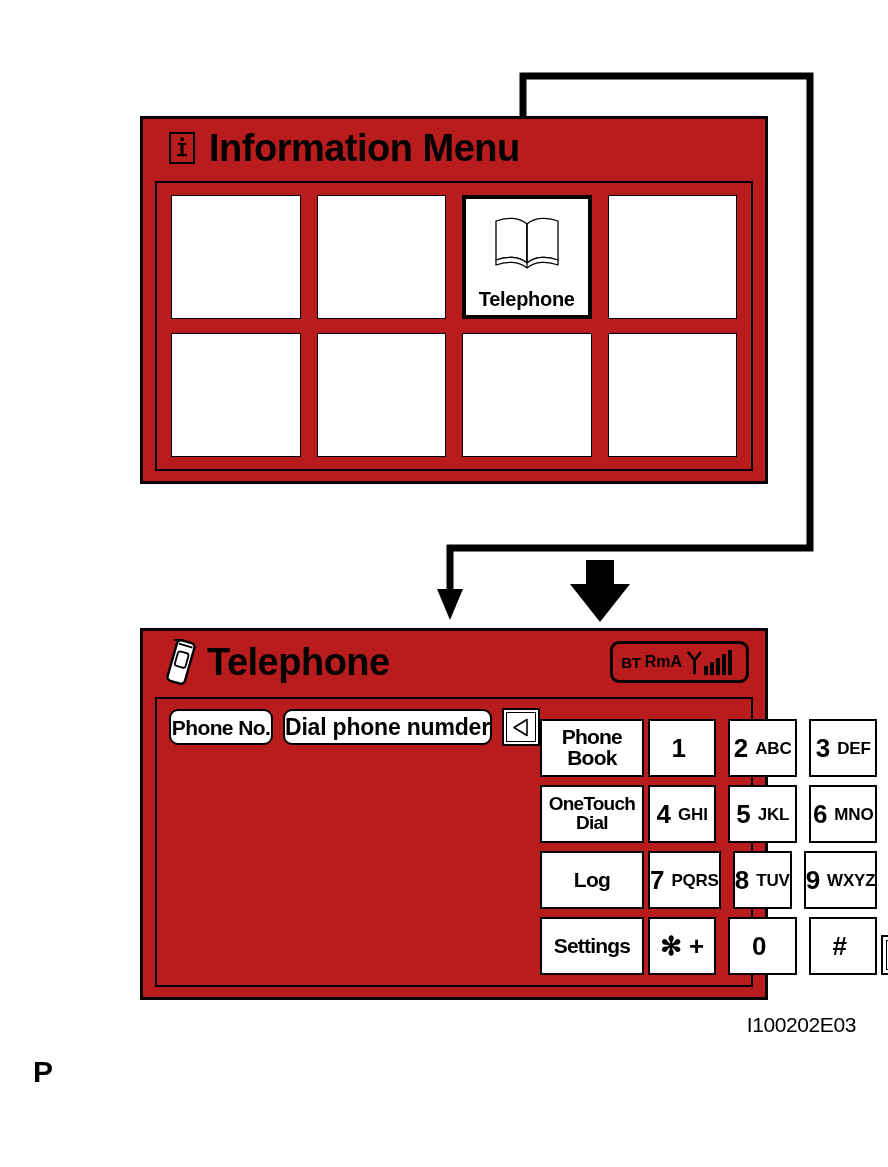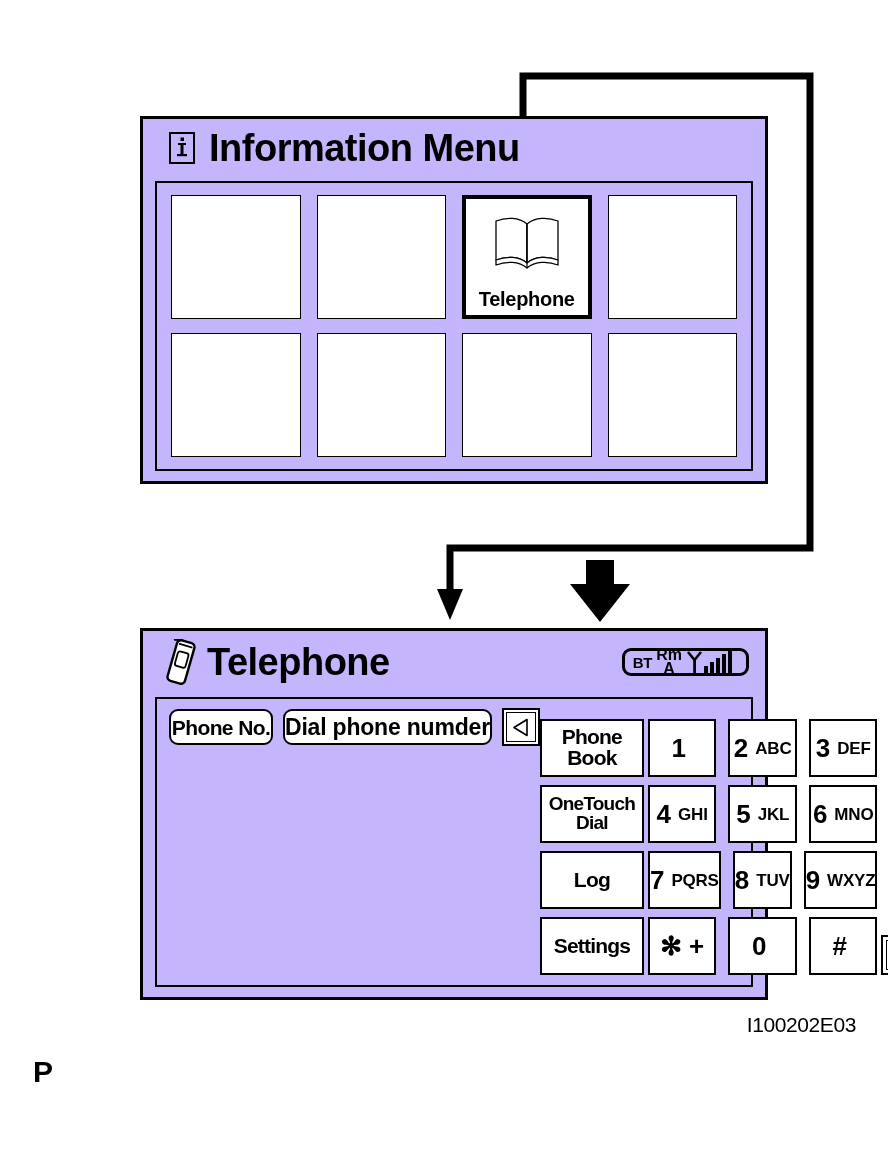--- a/index.html
+++ b/index.html
@@ -20,21 +20,21 @@
   .stage {
     position: absolute;
     left: 0; top: 0;
     width: 888px;
     height: 1167px;
   }
 
   
   .panel {
     position: absolute;
-    background: #c4b5fd;
+    background: #b91c1c;
     border: 3px solid #000;
     box-sizing: border-box;
   }
 
   
   #info-panel {
     left: 140px;
     top: 116px;
     width: 628px;
     height: 368px;
@@ -143,36 +143,36 @@
     font-size: 38px;
     font-weight: bold;
     line-height: 1;
     letter-spacing: -0.5px;
     white-space: nowrap;
   }
   .status-badge {
     margin-left: auto;
     border: 3px solid #000;
     border-radius: 9px;
-    height: 28px;
+    height: 42px;
     box-sizing: border-box;
     display: flex;
     align-items: center;
     padding: 0 8px;
     gap: 4px;
   }
   .badge-bt {
     font-size: 15px;
     font-weight: bold;
     line-height: 1;
     letter-spacing: -0.3px;
   }
   .badge-rm {
     display: flex;
-    flex-direction: column;
+    flex-direction: row;
     align-items: center;
     line-height: 0.88;
     font-size: 16px;
     font-weight: bold;
   }
   .badge-signal {
     display: flex;
     align-items: flex-end;
     gap: 1px;
     height: 26px;

